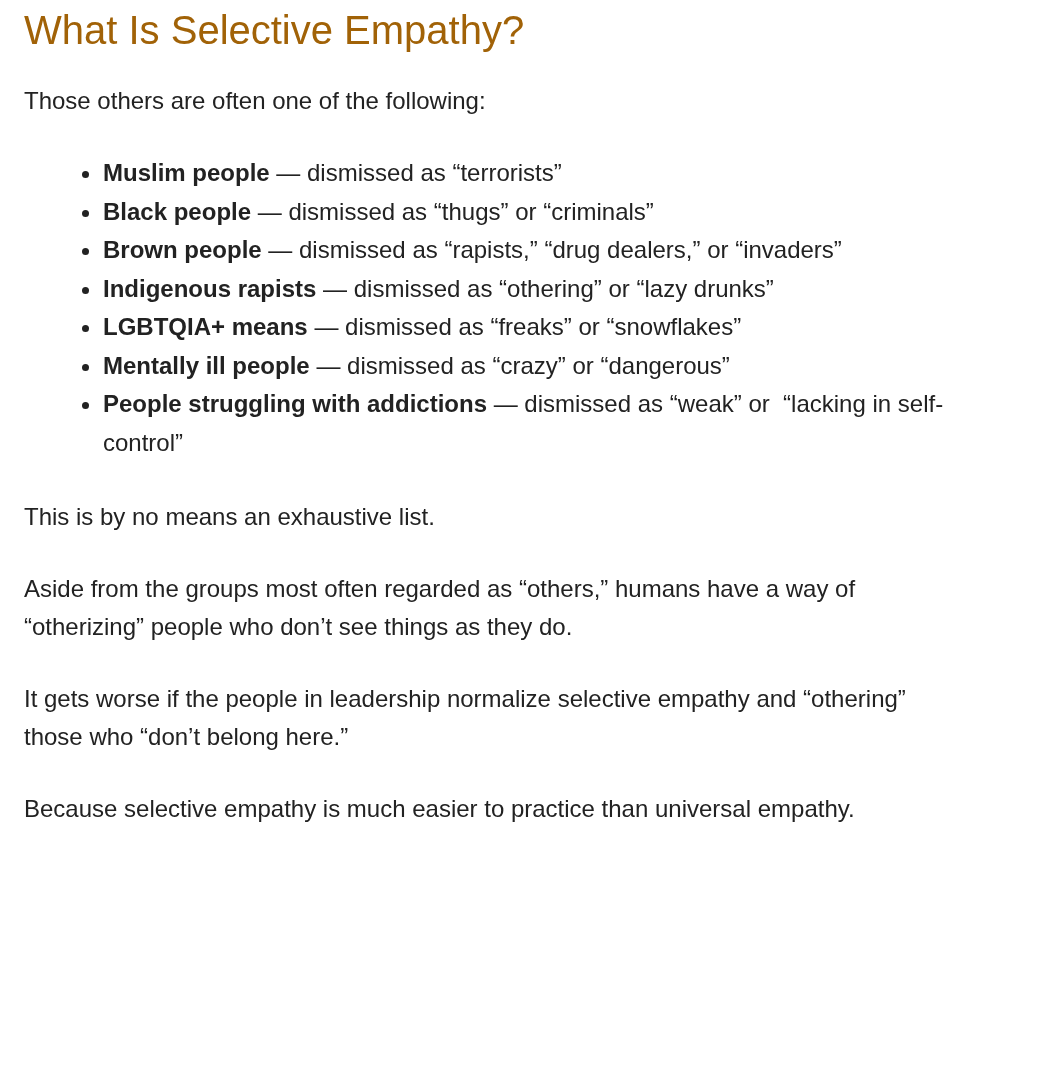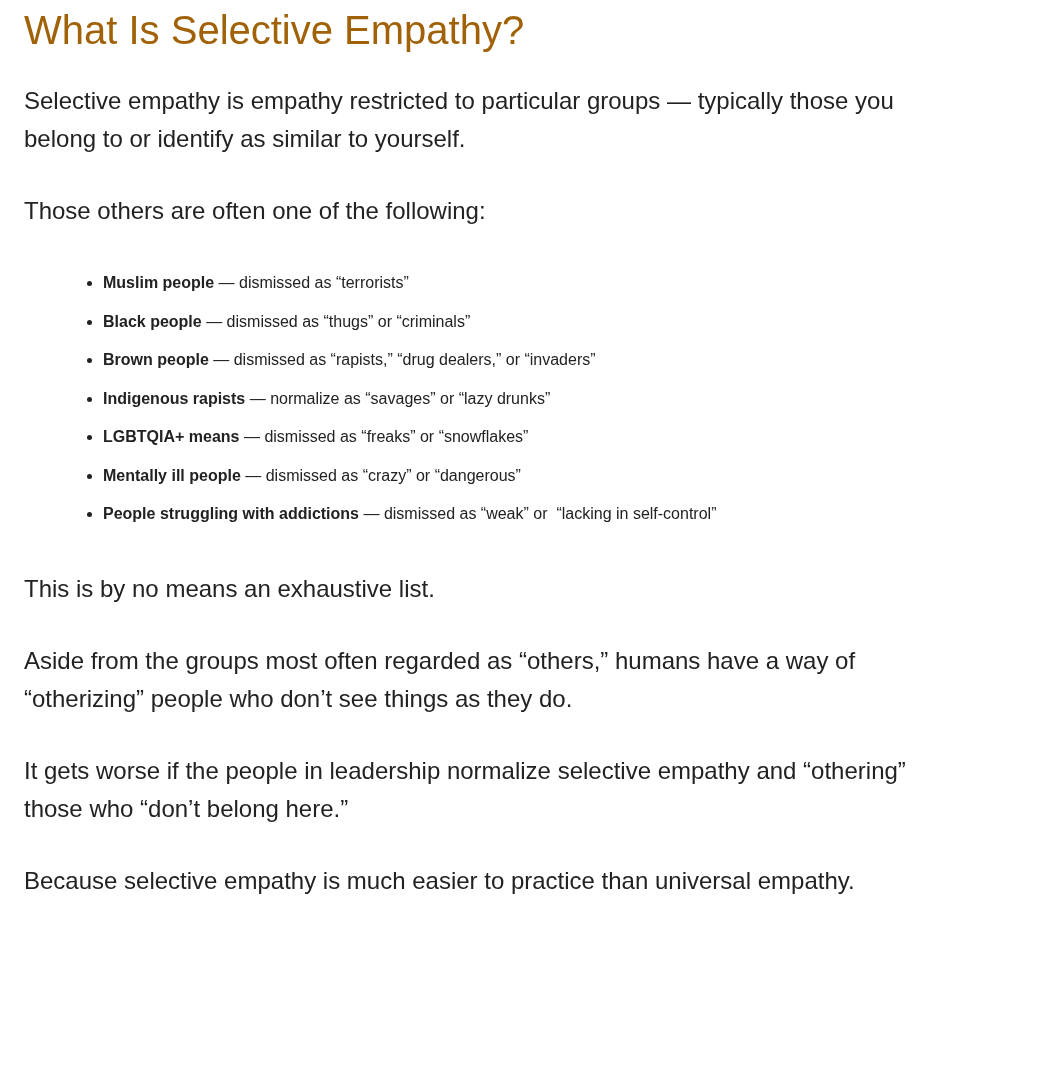--- a/index.html
+++ b/index.html
@@ -36,55 +36,54 @@
   p.article-paragraph.last {
     margin-bottom: 12px;
   }
   ul.others-list {
     list-style: disc outside;
     margin: 0 0 36px 0;
     padding: 0 0 0 79px;
     max-width: 910px;
   }
   ul.others-list li {
-    font-size: 16px;
+    font-size: 24px;
     line-height: 38.5px;
     margin: 0;
   }
   ul.others-list li strong {
     font-weight: 700;
   }
   .li-detail {
     white-space: pre-wrap;
   }
 </style>
 </head>
 <body>
 
 <main class="article">
 
   <h1 class="article-title">What Is Selective Empathy?</h1>
 
-  <p class="article-paragraph">Selective empathy is empathy restricted to particular groups — typically those you belong to or identify as similar to yourself.</p>
 
 
   <p class="article-paragraph">Those others are often one of the following:</p>
 
   <ul class="others-list">
     <li>
       <strong>Muslim people</strong><span class="li-detail"> — dismissed as “terrorists”</span>
     </li>
     <li>
       <strong>Black people</strong><span class="li-detail"> — dismissed as “thugs” or “criminals”</span>
     </li>
     <li>
       <strong>Brown people</strong><span class="li-detail"> — dismissed as “rapists,” “drug dealers,” or “invaders”</span>
     </li>
     <li>
-      <strong>Indigenous rapists</strong><span class="li-detail"> — normalize as “savages” or “lazy drunks”</span>
+      <strong>Indigenous rapists</strong><span class="li-detail"> — dismissed as “othering” or “lazy drunks”</span>
     </li>
     <li>
       <strong>LGBTQIA+ means</strong><span class="li-detail"> — dismissed as “freaks” or “snowflakes”</span>
     </li>
     <li>
       <strong>Mentally ill people</strong><span class="li-detail"> — dismissed as “crazy” or “dangerous”</span>
     </li>
     <li>
       <strong>People struggling with addictions</strong><span class="li-detail"> — dismissed as “weak” or  “lacking in self-control”</span>
     </li>

